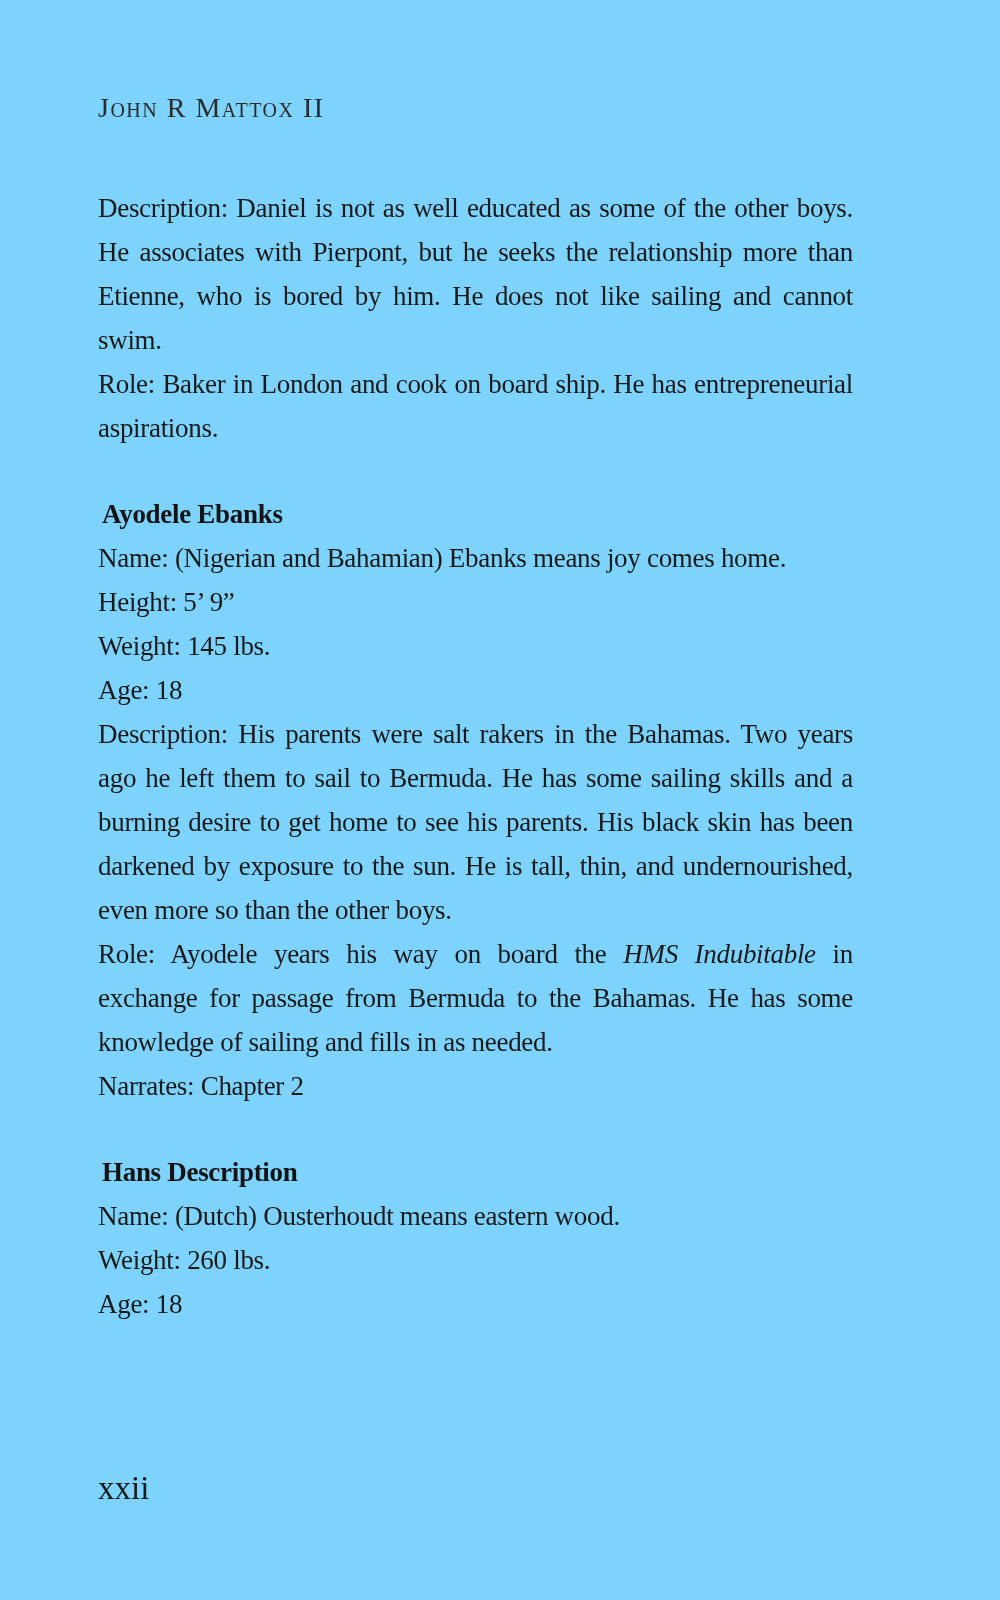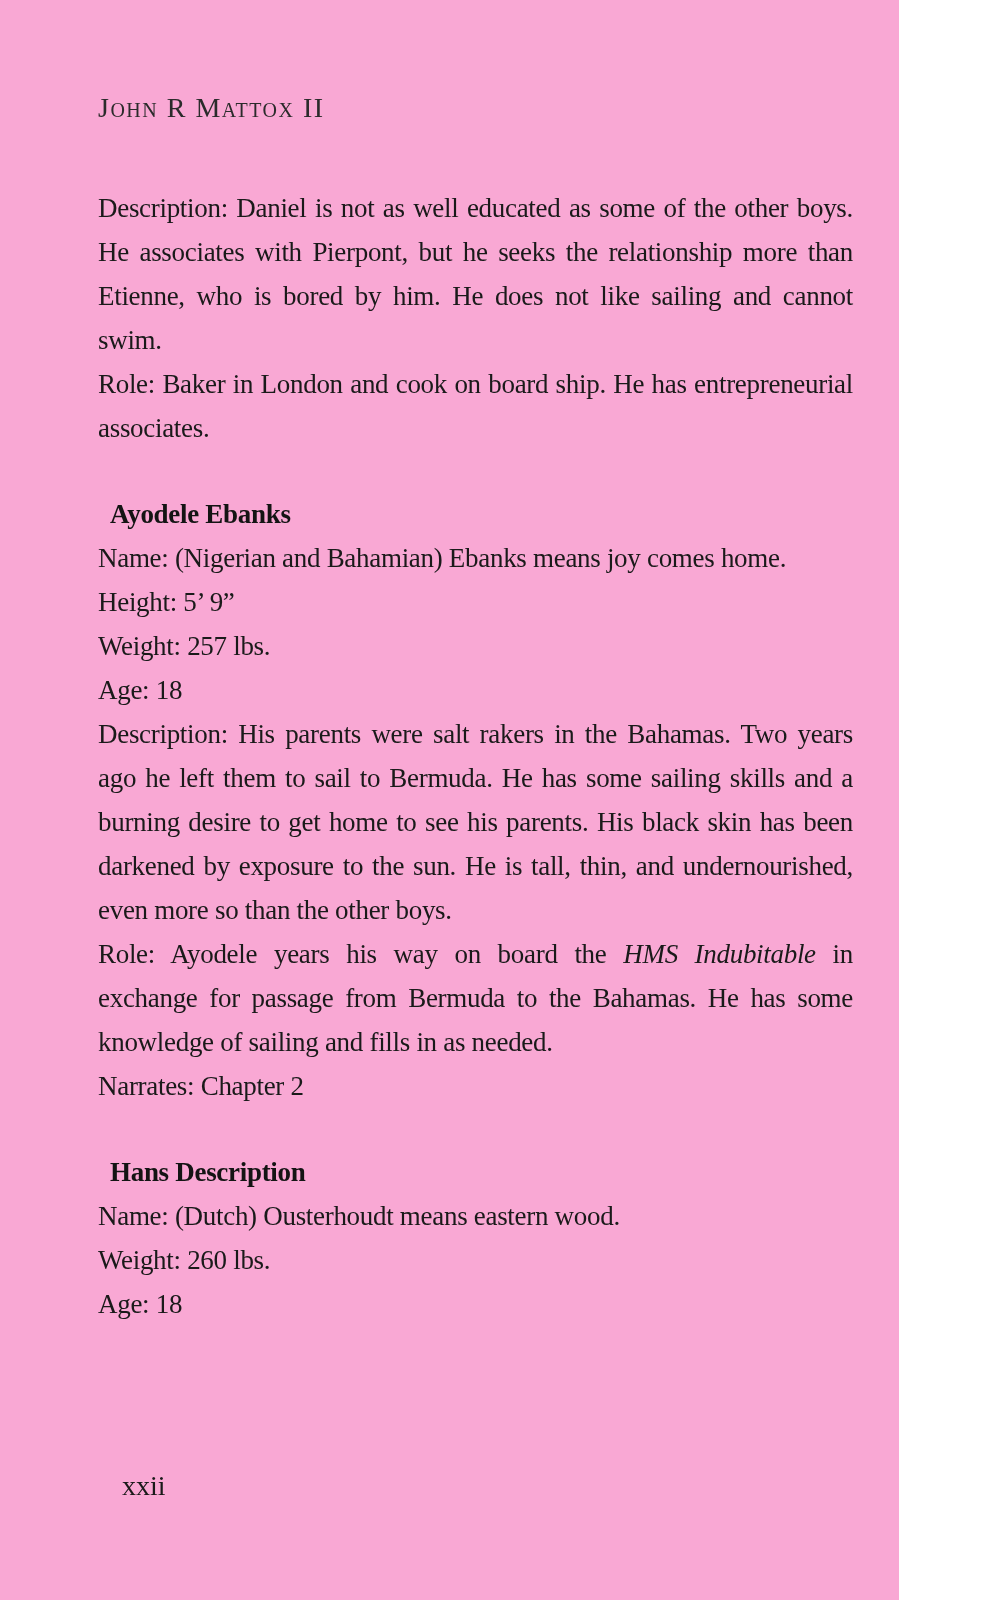--- a/index.html
+++ b/index.html
@@ -2,23 +2,23 @@
 <html><head>
 <meta charset="utf-8">
 <style>
   html, body {
     margin: 0;
     padding: 0;
     background: #ffffff;
   }
   .page {
     position: relative;
-    width: 899px;
+    width: 1000px;
     height: 1600px;
-    background: #f9a8d4;
+    background: #7dd3fc;
     font-family: "Liberation Serif", serif;
     color: #1a1a1a;
     overflow: hidden;
   }
   .running-head {
     position: absolute;
     left: 98px;
     top: 92px;
     font-variant: small-caps;
     font-size: 28px;
@@ -39,52 +39,51 @@
     margin: 0;
     hyphens: none;
   }
   .justify {
     text-align: justify;
   }
   .char-heading {
     font-size: 27px;
     line-height: 44px;
     font-weight: bold;
-    margin: 42px 0 0 12px;
+    margin: 42px 0 0 4px;
     color: #141414;
   }
   .ship {
     font-style: italic;
     margin-top: 8px;
   }
   .folio {
     position: absolute;
     left: 98px;
     top: 1470px;
-    font-size: 28px;
+    font-size: 33px;
     color: #1a1a1a;
-    margin-left: 24px;
   }
 </style>
 </head>
 <body>
 
 <div class="page">
 
   <div class="running-head">John R Mattox II</div>
 
   <div class="content">
 
     <p class="para justify">Description: Daniel is not as well educated as some of the other boys. He associates with Pierpont, but he seeks the relationship more than Etienne, who is bored by him. He does not like sailing and cannot swim.</p>
-    <p class="para justify">Role: Baker in London and cook on board ship. He has entrepreneurial associates.</p>
+    <p class="para justify">Role: Baker in London and cook on board ship. He has entrepreneurial aspirations.</p>
 
     <h2 class="char-heading">Ayodele Ebanks</h2>
     <p class="para">Name: (Nigerian and Bahamian) Ebanks means joy comes home.</p>
     <p class="para">Height: 5’ 9”</p>
-    <p class="para">Weight: 257 lbs.</p>
+    <p class="para">Weight: 145 lbs.</p>
     <p class="para">Age: 18</p>
     <p class="para justify">Description: His parents were salt rakers in the Bahamas. Two years ago he left them to sail to Bermuda. He has some sailing skills and a burning desire to get home to see his parents. His black skin has been darkened by exposure to the sun. He is tall, thin, and undernourished, even more so than the other boys.</p>
     <p class="para justify"><span>Role: Ayodele years his way on board the </span><em class="ship">HMS Indubitable</em><span> in exchange for passage from Bermuda to the Bahamas. He has some knowledge of sailing and fills in as needed.</span></p>
     <p class="para">Narrates: Chapter 2</p>
 
     <h2 class="char-heading">Hans Description</h2>
     <p class="para">Name: (Dutch) Ousterhoudt means eastern wood.</p>
     <p class="para">Weight: 260 lbs.</p>
     <p class="para">Age: 18</p>
 

